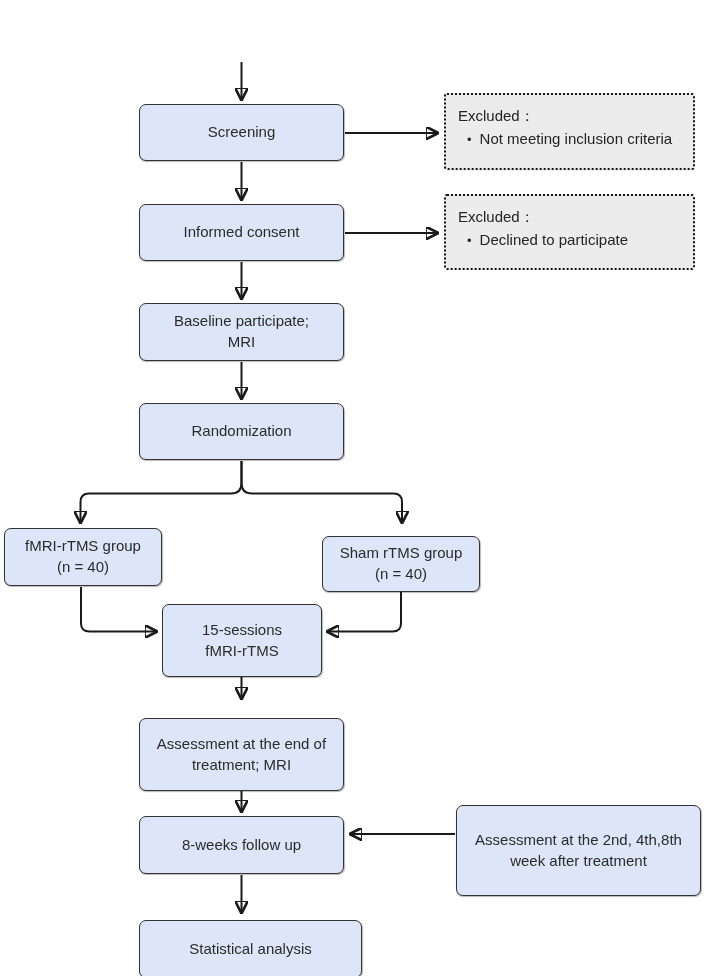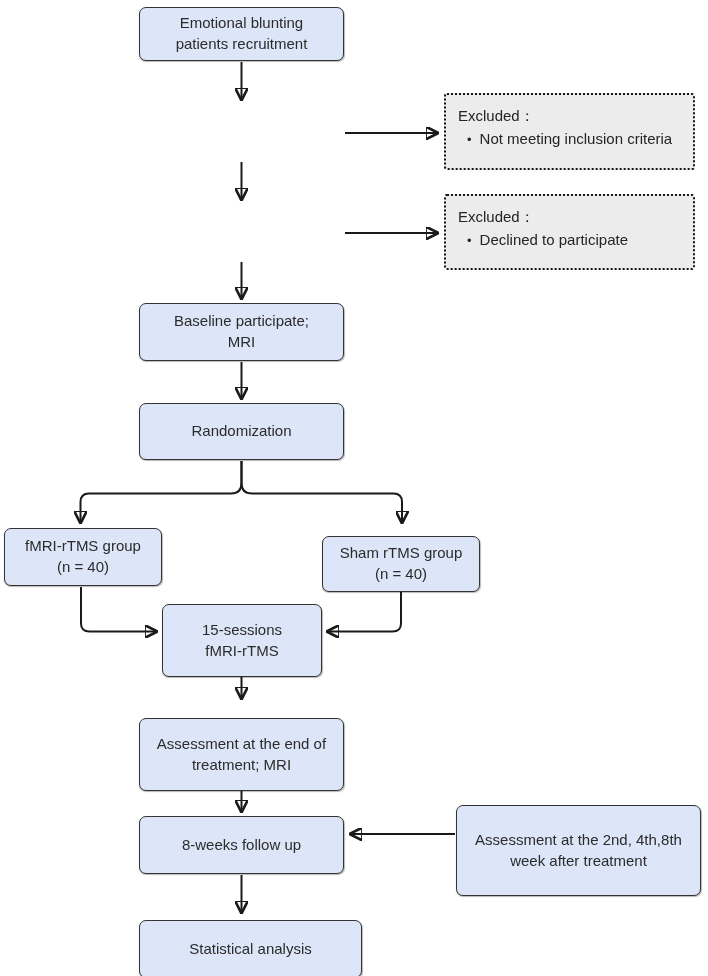--- a/index.html
+++ b/index.html
@@ -92,22 +92,22 @@
     <path d="M241.5 461 L241.5 483 Q241.5 493.5 231 493.5 L89 493.5 Q80.5 493.5 80.5 502 L80.5 521" marker-end="url(#ah)"></path>
     <path d="M241.5 461 L241.5 483 Q241.5 493.5 252 493.5 L393.5 493.5 Q402 493.5 402 502 L402 521" marker-end="url(#ah)"></path>
     <path d="M81 587 L81 623.5 Q81 631.5 89.5 631.5 L155 631.5" marker-end="url(#ah)"></path>
     <path d="M401 587 L401 623.5 Q401 631.5 392.5 631.5 L329 631.5" marker-end="url(#ah)"></path>
     <path d="M241.5 662 L241.5 697" marker-end="url(#ah)"></path>
     <path d="M241.5 776 L241.5 810" marker-end="url(#ah)"></path>
     <path d="M241.5 875 L241.5 911" marker-end="url(#ah)"></path>
     <path d="M455 834 L352 834" marker-end="url(#ah)"></path>
   </svg>
 
-  <div class="node n-recruitment">Emotional blunting
-patients recruitment</div>
+  <div class="node n-screening">Screening</div>
+  <div class="node n-consent">Informed consent</div>
   <div class="node n-baseline">Baseline participate;
 MRI</div>
   <div class="node n-randomization">Randomization</div>
   <div class="node n-fmri-group">fMRI-rTMS group
 (n = 40)</div>
   <div class="node n-sham-group">Sham rTMS group
 (n = 40)</div>
   <div class="node n-sessions">15-sessions
 fMRI-rTMS</div>
   <div class="node n-end-assess">Assessment at the end of

